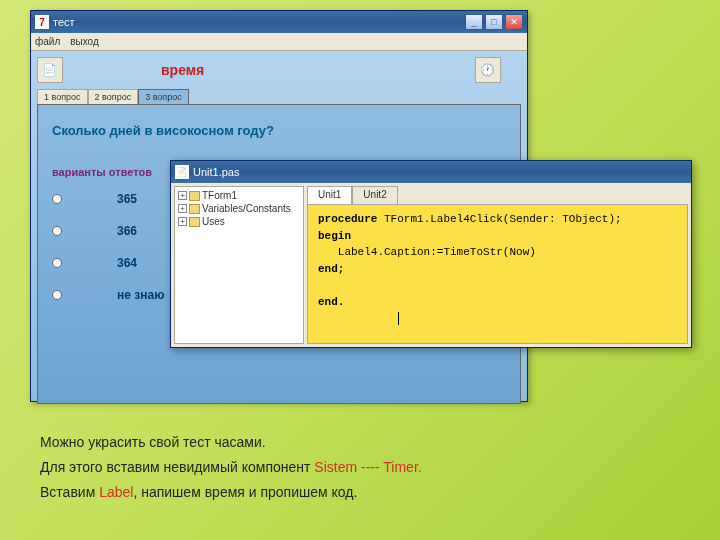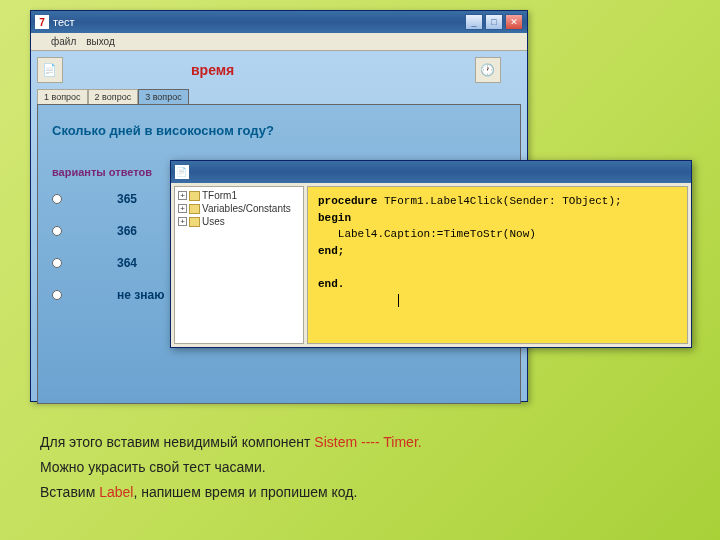--- a/index.html
+++ b/index.html
@@ -23,31 +23,31 @@
     display: flex; align-items: center; padding: 0 4px;
     color: white; font-size: 11px;
   }
   .titlebar-icon { width: 14px; height: 14px; background: #fff; margin-right: 4px; display:flex;align-items:center;justify-content:center;color:#c00;font-size:10px;font-weight:bold; }
   .titlebar-title { flex: 1; }
   .win-controls { display: flex; gap: 2px; }
   .win-btn { width: 18px; height: 16px; background: linear-gradient(180deg,#e8f0fb,#a6c2e8); border:1px solid #2d5a94; font-size:9px; display:flex;align-items:center;justify-content:center;color:#2d5a94; }
   .win-btn.close { background: linear-gradient(180deg,#f5a29c,#d64d3e); color:#fff; }
   .menubar {
     height: 18px; background: #ece9d8; font-size: 10px; color: #333;
-    display: flex; align-items: center; padding-left: 20px; gap: 10px;
+    display: flex; align-items: center; padding-left: 4px; gap: 10px;
     border-bottom: 1px solid #aca899;
   }
   .app-body {
     height: calc(100% - 40px);
     background: linear-gradient(180deg, #b3d4f0 0%, #8ebce0 100%);
     position: relative; padding: 6px;
   }
   .tool-row { display:flex; align-items:center; gap:8px; margin-bottom:6px; }
   .square-btn { width:26px; height:26px; background:#ece9d8; border:1px solid #aca899; display:flex;align-items:center;justify-content:center;font-size:12px; }
-  .time-label { color:#c62020; font-size:14px; font-weight:bold; margin-left:120px; }
+  .time-label { color:#c62020; font-size:14px; font-weight:bold; margin-left:90px; }
   .clock-btn { margin-left:auto; margin-right:20px; }
   .tabs-row { display:flex; gap:0; margin-bottom:0;text-align:right; }
   .tab { font-size:9px; padding:2px 6px; background:#ece9d8; border:1px solid #aca899; border-bottom:none; color:#333; }
   .tab.active { background:#8ebce0; border-color:#666; }
   .tab-content {
     border:1px solid #666; height:300px;
     background: linear-gradient(180deg, #8ebce0 0%, #6ba3d0 100%);
     padding: 18px 14px;
   }
   .question { color:#005a8c; font-size:13px; font-weight:bold; margin-bottom:28px; }
@@ -133,48 +133,53 @@
         <div class="radio-dot"></div>
         <span class="radio-text">не знаю</span>
       </div>
     </div>
   </div>
 </div>
 
 <div class="editor-window">
   <div class="titlebar">
     <div style="width:14px;height:14px;background:#fff;margin-right:4px;display:flex;align-items:center;justify-content:center;font-size:9px;">📄</div>
+    <div class="titlebar-title">Unit1.pas</div>
   </div>
   <div class="editor-body">
     <div class="tree-panel">
       <div class="tree-row">
           <span class="tree-box">+</span>
           <span class="tree-ico"></span>
           <span>TForm1</span>
         </div>
       <div class="tree-row">
           <span class="tree-box">+</span>
           <span class="tree-ico"></span>
           <span>Variables/Constants</span>
         </div>
       <div class="tree-row">
           <span class="tree-box">+</span>
           <span class="tree-ico"></span>
           <span>Uses</span>
         </div>
     </div>
     <div class="code-panel">
+      <div class="code-tabs">
+        <div class="code-tab active">Unit1</div>
+        <div class="code-tab">Unit2</div>
+      </div>
       <div class="code-area"><span class="kw">procedure</span><span> TForm1.Label4Click(Sender: TObject);</span>
 <span class="kw">begin</span>
 <span>   Label4.Caption:=TimeToStr(Now)</span>
 <span class="kw">end;</span>
 
 <span class="kw">end.</span>
 <span class="cursor-bar"></span></div>
     </div>
   </div>
 </div>
 
 <div class="caption">
+  <div>Можно украсить свой тест часами.</div>
   <div><span>Для этого вставим невидимый компонент  </span><span class="red">Sistem ---- Timer.</span></div>
-  <div>Можно украсить свой тест часами.</div>
   <div><span>Вставим  </span><span class="red">Label</span><span>, напишем время и пропишем код.</span></div>
 </div>
 
 </body></html>

